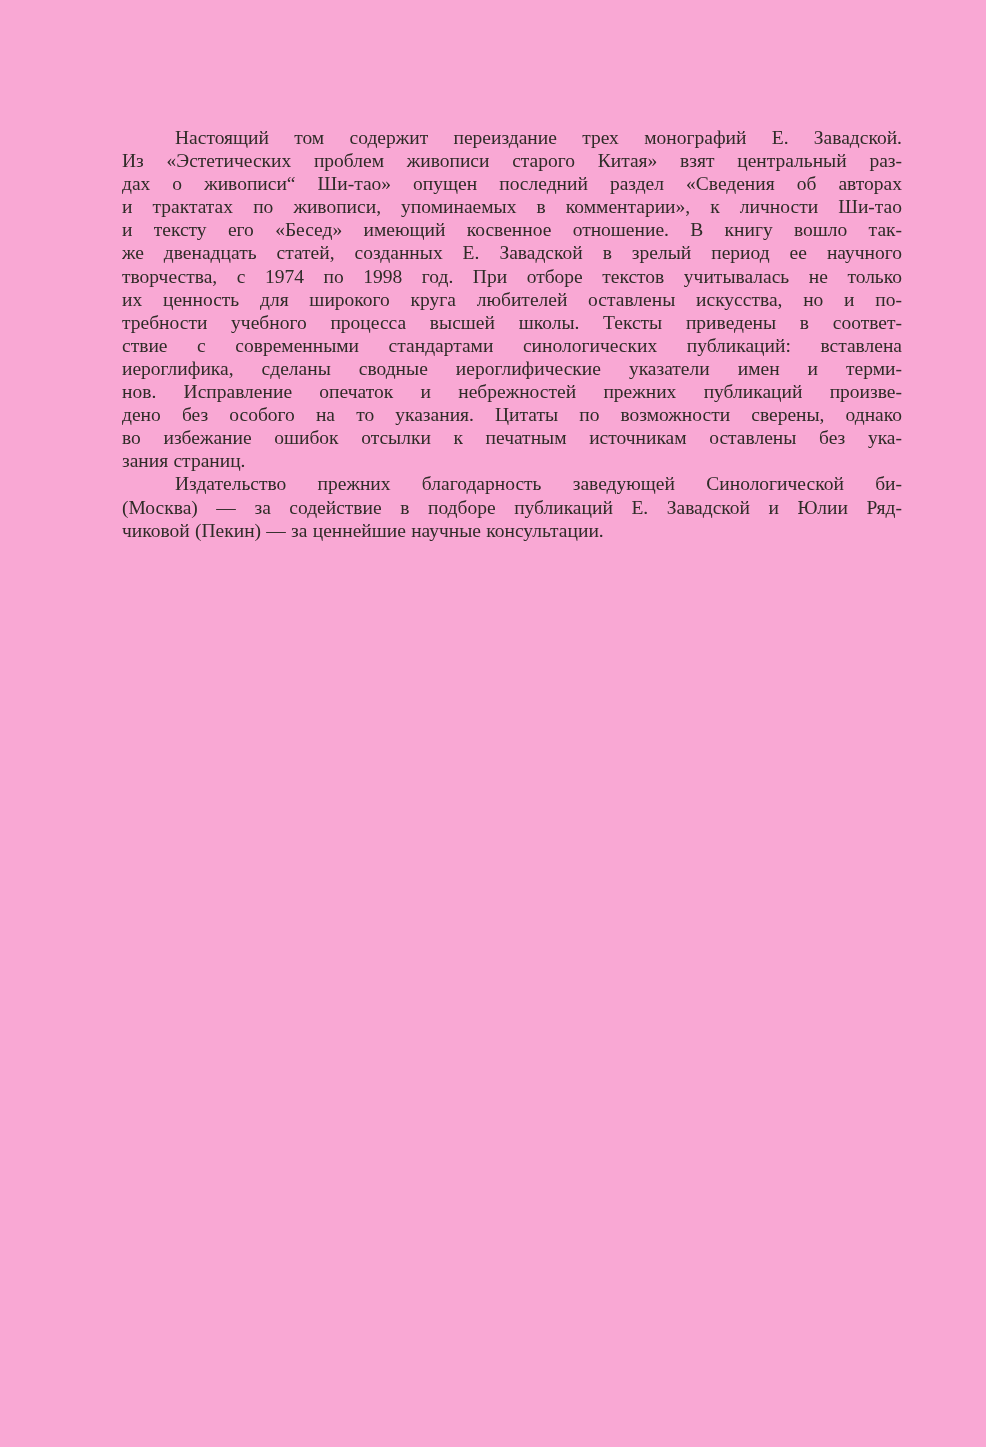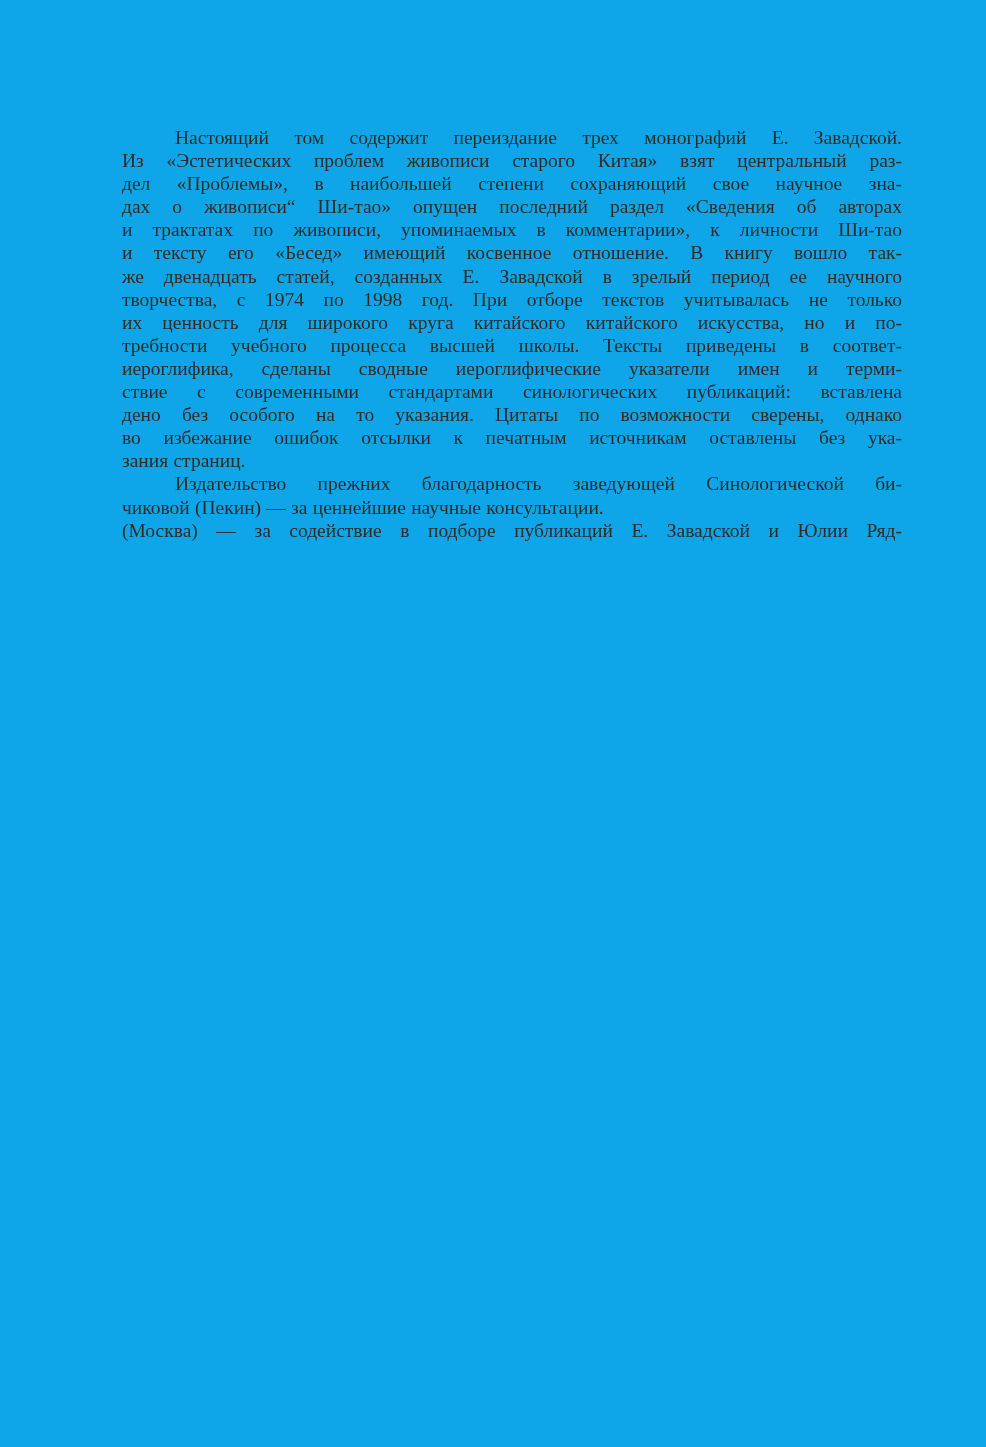--- a/index.html
+++ b/index.html
@@ -4,21 +4,21 @@
 <style>
   html, body {
     margin: 0;
     padding: 0;
     background: #ffffff;
   }
   .page {
     position: relative;
     width: 986px;
     height: 1447px;
-    background: #0ea5e9;
+    background: #f9a8d4;
     overflow: hidden;
     font-family: "Liberation Serif", "DejaVu Serif", serif;
   }
   .text-block {
     position: absolute;
     left: 122px;
     top: 126px;
     width: 780px;
     color: #2f2c28;
     font-size: 19.5px;
@@ -45,33 +45,33 @@
   }
 </style>
 </head>
 <body>
 
 <div class="page">
   <div class="text-block" id="text-block">
       <div class="paragraph">
         <div class="text-line first-line">Настоящий том содержит переиздание трех монографий Е. Завадской.</div>
         <div class="text-line">Из «Эстетических проблем живописи старого Китая» взят центральный раз-</div>
-        <div class="text-line">дел «Проблемы», в наибольшей степени сохраняющий свое научное зна-</div>
         <div class="text-line">дах о живописи“ Ши-тао» опущен последний раздел «Сведения об авторах</div>
         <div class="text-line">и трактатах по живописи, упоминаемых в комментарии», к личности Ши-тао</div>
         <div class="text-line">и тексту его «Бесед» имеющий косвенное отношение. В книгу вошло так-</div>
         <div class="text-line">же двенадцать статей, созданных Е. Завадской в зрелый период ее научного</div>
         <div class="text-line">творчества, с 1974 по 1998 год. При отборе текстов учитывалась не только</div>
-        <div class="text-line">их ценность для широкого круга китайского китайского искусства, но и по-</div>
+        <div class="text-line">их ценность для широкого круга любителей оставлены искусства, но и по-</div>
         <div class="text-line">требности учебного процесса высшей школы. Тексты приведены в соответ-</div>
+        <div class="text-line">ствие с современными стандартами синологических публикаций: вставлена</div>
         <div class="text-line">иероглифика, сделаны сводные иероглифические указатели имен и терми-</div>
-        <div class="text-line">ствие с современными стандартами синологических публикаций: вставлена</div>
+        <div class="text-line">нов. Исправление опечаток и небрежностей прежних публикаций произве-</div>
         <div class="text-line">дено без особого на то указания. Цитаты по возможности сверены, однако</div>
         <div class="text-line">во избежание ошибок отсылки к печатным источникам оставлены без ука-</div>
         <div class="text-line last-line">зания страниц.</div>
       </div>
       <div class="paragraph">
         <div class="text-line first-line">Издательство прежних благодарность заведующей Синологической би-</div>
+        <div class="text-line">(Москва) — за содействие в подборе публикаций Е. Завадской и Юлии Ряд-</div>
         <div class="text-line last-line">чиковой (Пекин) — за ценнейшие научные консультации.</div>
-        <div class="text-line">(Москва) — за содействие в подборе публикаций Е. Завадской и Юлии Ряд-</div>
       </div>
     </div>
 </div>
 
 </body></html>

